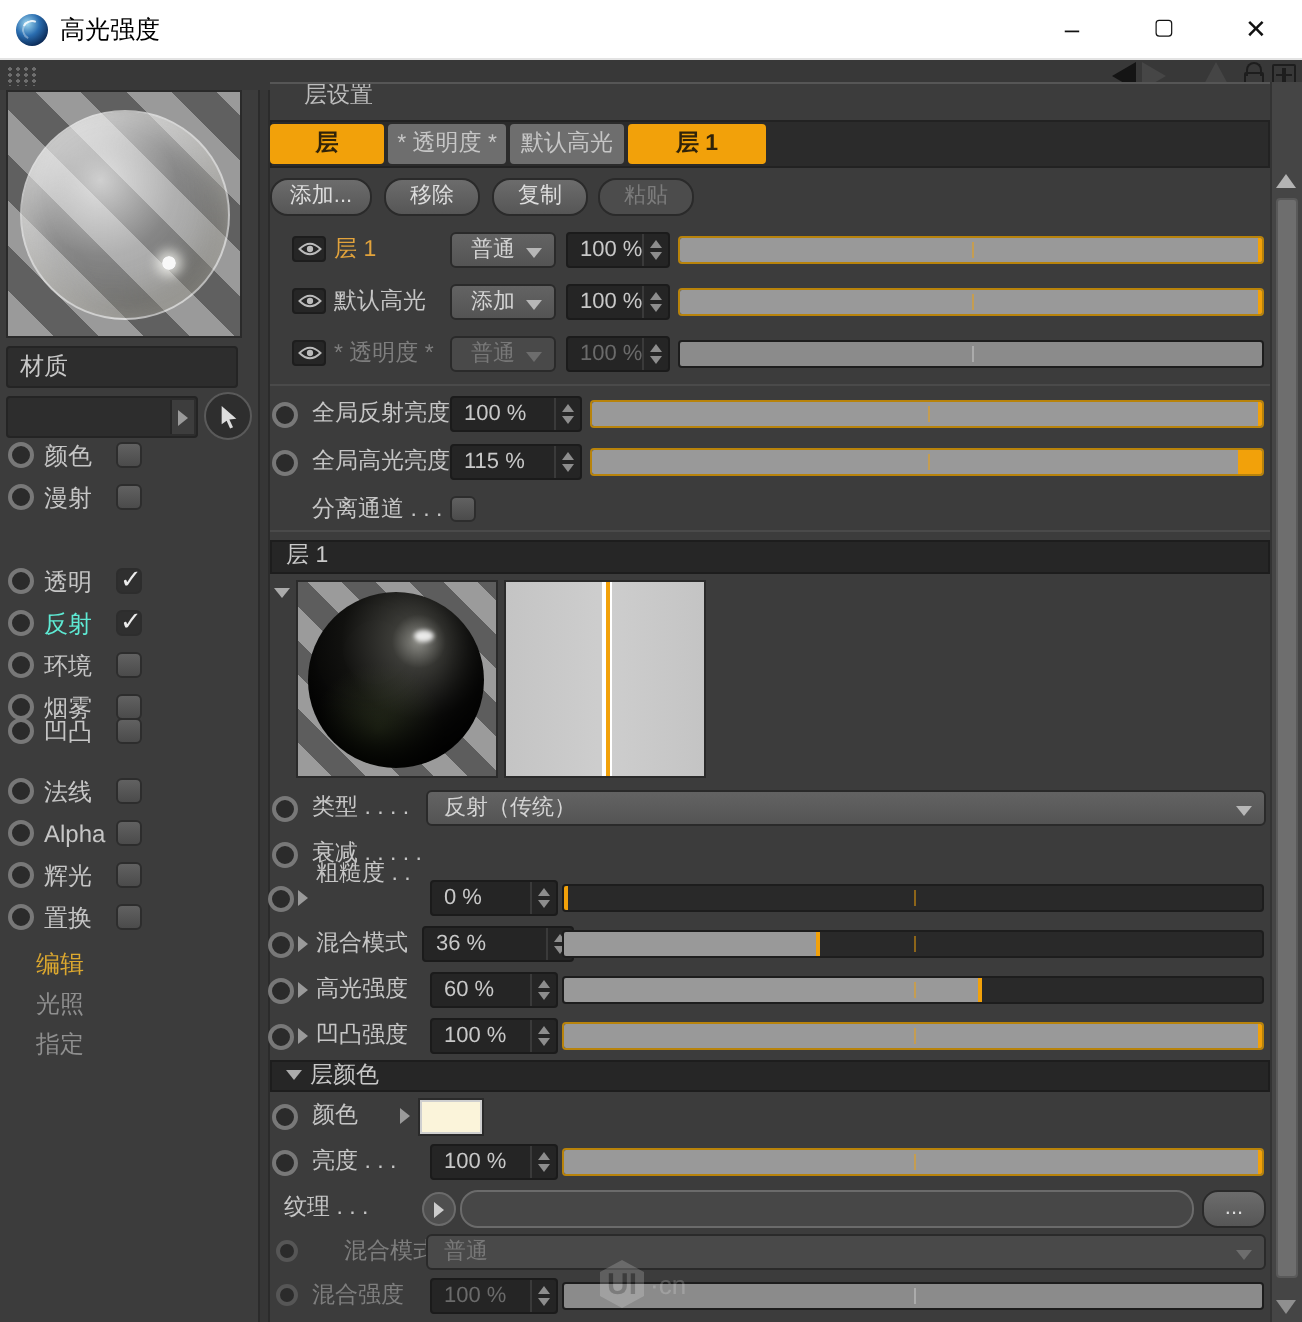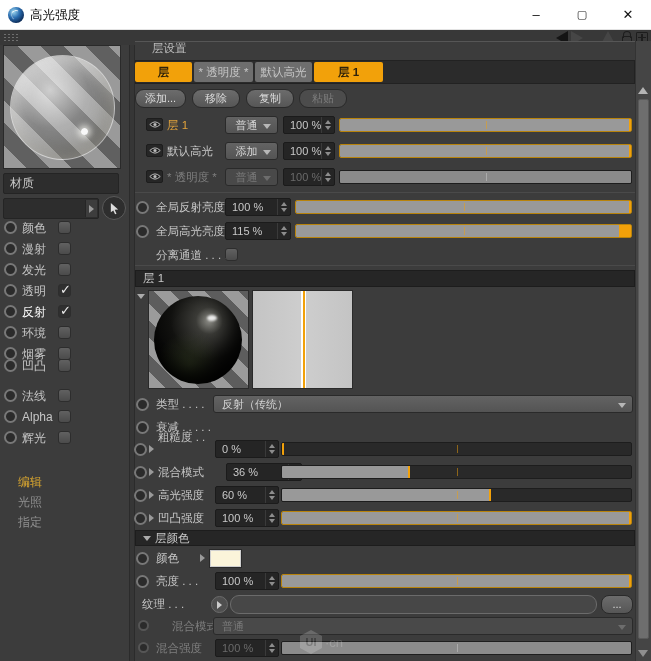--- a/index.html
+++ b/index.html
@@ -46,21 +46,21 @@
     color:#C8C8C8;font-size:12px;line-height:19px;padding-left:6px;}
   .shaderfield{position:absolute;left:3px;top:153px;width:96px;height:21px;background:#2D2D2D;border:1px solid #242424;border-radius:2px;}
   .shaderbtn{position:absolute;right:1px;top:1px;width:12px;height:17px;background:#3d3d3d;border-left:1px solid #262626;display:flex;align-items:center;justify-content:center;}
   .pickbtn{position:absolute;left:102px;top:151px;width:24px;height:24px;border-radius:50%;background:#2e2e2e;border:1px solid #5a5a5a;display:flex;align-items:center;justify-content:center;}
 
   .ch-row{position:absolute;left:0;width:130px;height:18px;}
   .radio{position:absolute;width:13px;height:13px;border:2px solid #787878;border-radius:50%;background:#2b2b2b;}
   .radio.dim{border-color:#565656;}
   .ch-row .radio{left:4px;top:2px;}
   .ch-label{position:absolute;left:22px;top:0;font-size:12px;line-height:18px;color:var(--txt);white-space:nowrap;}
-  .ch-label.on{color:#ffffff;}
+  .ch-label.on{color:#5eead4;}
   .cb{position:absolute;left:58px;top:2px;width:13px;height:13px;border-radius:3px;background:linear-gradient(#616161,#4b4b4b);border:1px solid #2d2d2d;}
   .cb.checked{background:#2f2f2f;}
   .cb.checked::after{content:"✓";position:absolute;left:1px;top:-3px;color:#ECECEC;font-size:13px;font-weight:bold;}
   .page-item{position:absolute;left:18px;width:110px;height:18px;font-size:12px;line-height:18px;color:#8f8f8f;}
   .page-item.active{color:#DCA82F;}
 
   
   .mainpanel{position:absolute;left:135px;top:41px;right:16px;bottom:0;background:var(--panel);border-top:1px solid #565656;}
   .lbl{position:absolute;color:var(--txt);font-size:11.5px;line-height:18px;white-space:nowrap;}
   .lbl.dim{color:#7e7e7e;} .lbl.orange{color:#E2A33C;}
@@ -125,21 +125,21 @@
   .texround{position:absolute;left:211px;top:596px;width:17px;height:17px;border-radius:50%;background:#4f4f4f;border:1px solid #6b6b6b;display:flex;align-items:center;justify-content:center;}
 
   
   .scrollbar{position:absolute;right:0;top:41px;width:16px;bottom:0;background:#454545;border-left:1px solid #333;}
   .sb-up{position:absolute;right:3px;top:46px;width:0;height:0;border-left:5px solid transparent;border-right:5px solid transparent;border-bottom:7px solid #b3b3b3;}
   .sb-thumb{position:absolute;right:2px;top:58px;width:11px;height:540px;background:#6e6e6e;border:1px solid #595959;border-radius:2px;}
   .sb-dn{position:absolute;right:3px;bottom:4px;width:0;height:0;border-left:5px solid transparent;border-right:5px solid transparent;border-top:7px solid #8f8f8f;}
 
   .watermark{position:absolute;left:300px;top:630px;display:flex;align-items:center;gap:3px;opacity:.18;color:#fff;font-size:13px;}
   .hex{width:22px;height:24px;background:#fff;clip-path:polygon(50% 0,100% 25%,100% 75%,50% 100%,0 75%,0 25%);display:flex;align-items:center;justify-content:center;}
-  .hex span{color:#3c3c3c;font-size:11px;font-weight:bold;}
+  .hex span{color:#3c3c3c;font-size:15px;font-weight:bold;}
 </style>
 </head>
 <body>
 
 <div class="app">
 
   <div class="titlebar">
     <div class="appicon"></div>
     <div class="wtitle">高光强度</div>
     <div class="wbtn min">–</div>
@@ -174,25 +174,20 @@
     <div class="ch-row" style="top:174px">
         <span class="radio"></span>
         <span class="ch-label">颜色</span>
         <span class="cb"></span>
       </div>
     <div class="ch-row" style="top:195px">
         <span class="radio"></span>
         <span class="ch-label">漫射</span>
         <span class="cb"></span>
       </div>
-    <div class="ch-row" style="top:216px">
-        <span class="radio"></span>
-        <span class="ch-label">发光</span>
-        <span class="cb"></span>
-      </div>
     <div class="ch-row" style="top:237px">
         <span class="radio"></span>
         <span class="ch-label">透明</span>
         <span class="cb checked"></span>
       </div>
     <div class="ch-row" style="top:258px">
         <span class="radio"></span>
         <span class="ch-label on">反射</span>
         <span class="cb checked"></span>
       </div>
@@ -217,20 +212,25 @@
         <span class="cb"></span>
       </div>
     <div class="ch-row" style="top:363px">
         <span class="radio"></span>
         <span class="ch-label">Alpha</span>
         <span class="cb"></span>
       </div>
     <div class="ch-row" style="top:384px">
         <span class="radio"></span>
         <span class="ch-label">辉光</span>
+        <span class="cb"></span>
+      </div>
+    <div class="ch-row" style="top:405px">
+        <span class="radio"></span>
+        <span class="ch-label">置换</span>
         <span class="cb"></span>
       </div>
 
     <div class="page-item active" style="top:428px">编辑</div>
     <div class="page-item" style="top:448px">光照</div>
     <div class="page-item" style="top:468px">指定</div>
   </div>
   <div class="vdivider"></div>
 
   <div class="mainpanel"></div>
@@ -347,21 +347,21 @@
         <span class="tri-dn"></span>
       </span></div>
   <div class="slider" style="left:281px;top:442px;width:351px">
       <div class="fill" style="width: 0%;"></div>
       <div class="handle" style="left: calc(0% + 0px);"></div>
     </div>
 
   <div class="radio" style="left:134px;top:466px"></div>
   <span class="expr abs" style="left:149px;top:468px"></span>
   <div class="lbl" style="left:158px;top:463px">混合模式</div>
-  <div class="spin" style="left:226px;top:463px;width:76px"><span>36 %</span><span class="arrows">
+  <div class="spin" style="left:211px;top:463px;width:76px"><span>36 %</span><span class="arrows">
         <span class="tri-up"></span>
         <span class="tri-dn"></span>
       </span></div>
   <div class="slider" style="left:281px;top:465px;width:351px">
       <div class="fill" style="width: 36%;"></div>
       <div class="handle" style="left: calc(36% + 0px);"></div>
     </div>
 
   <div class="radio" style="left:134px;top:489px"></div>
   <span class="expr abs" style="left:149px;top:491px"></span>

